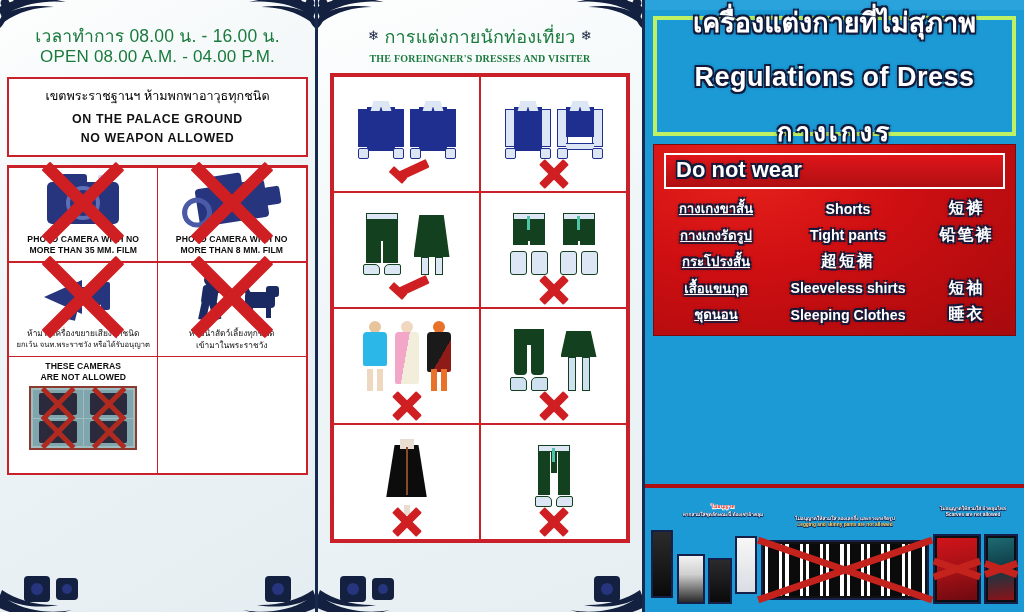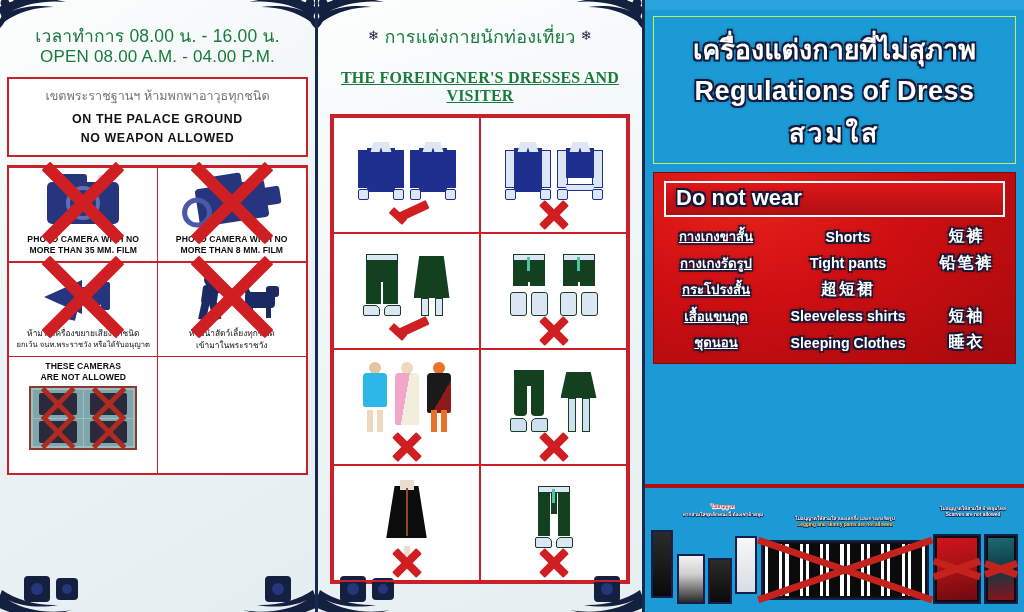--- a/index.html
+++ b/index.html
@@ -25,21 +25,21 @@
   }
   .hours .th { font-size: 17.5px; letter-spacing: .2px; }
   .hours .en { font-size: 17px; letter-spacing: .2px; }
 
   .redbox {
     border: 2.5px solid #c9202a;
     background: #fff;
     margin: 9px 7px 0 7px;
   }
   .weapon { padding: 7px 4px 8px; text-align: center; }
-  .weapon .th { font-size: 12.6px; color: #737373; margin-bottom: 4px; }
+  .weapon .th { font-size: 12.6px; color: #000000; margin-bottom: 4px; }
   .weapon .en { font-size: 12.4px; font-weight: 700; color: #111; letter-spacing: .6px; line-height: 1.5; }
 
   .grid2 {
     margin: 8px 7px 0 7px;
     border: 2.5px solid #c9202a;
     background: #fff;
     display: grid; grid-template-columns: 1fr 1fr;
   }
   .cell {
     border: 1.6px solid #c9202a;
@@ -126,21 +126,21 @@
   
   .panel-mid {
     position: relative;
     width: 327px; height: 612px;
     background: linear-gradient(160deg,#fdfefe 0%,#eef5f7 50%,#e6eef2 100%);
     border-right: 3px solid #16294f;
     overflow: hidden;
   }
   .mid-head { margin-top: 22px; text-align: center; color: #1a7a3c; }
   .mid-head .th { font-size: 18px; letter-spacing: .2px; }
-  .mid-head .en { font-size: 16px; font-weight: 700; font-family: "Liberation Serif", serif; letter-spacing: .2px; margin-top: 18px; text-decoration: underline; }
+  .mid-head .en { font-size: 10px; font-weight: 700; font-family: "Liberation Serif", serif; letter-spacing: .2px; margin-top: 2px; }
   .flower { display:inline-block; color:#14203f; font-size: 13px; vertical-align: 3px; }
 
   .dressGrid {
     margin: 9px 12px 0 12px;
     border: 3px solid #c9202a;
     background: #fff;
     display: grid; grid-template-columns: 1fr 1fr;
   }
   .dcell {
     border: 2px solid #c9202a; margin: -1px;
@@ -215,28 +215,28 @@
   .gown .g-body { position:absolute; left:4px; top:8px; width:46px; height:52px; background:#0c0c0c;
     clip-path: polygon(24% 0, 76% 0, 94% 100%, 6% 100%); }
   .gown .g-neck { position:absolute; left:50%; top:2px; transform:translateX(-50%); width:14px; height:10px; background:#e8ddd0; }
   .gown .g-line { position:absolute; left:50%; top:10px; transform:translateX(-50%); width:2px; height:48px; background:#8a4a2a; }
   .gown .g-leg { position:absolute; left:50%; bottom:-8px; transform:translateX(-50%); width:6px; height:10px; background:#e8ddd0; }
 
   
   .panel-right { position: relative; width: 379px; height: 612px; background: #1b9ad6; overflow: hidden; }
   .r-top-strip { height: 10px; background: #2aa3dd; }
   .r-head {
-    margin: 6px 8px 0 8px; height: 148px;
+    margin: 6px 8px 0 8px; height: 120px;
     background:
       repeating-linear-gradient(118deg, rgba(120,80,40,.10) 0 3px, rgba(255,255,255,0) 3px 11px),
       radial-gradient(ellipse at 78% 28%, rgba(150,105,55,.28), rgba(0,0,0,0) 62%),
       linear-gradient(150deg,#9e8e6e 0%,#b5a183 28%,#c8b694 55%,#bba徒88 70%,#b2a07f 100%);
-    border: 1px solid #bef264;
+    border: 4px solid #bef264;
     display:flex; flex-direction:column; align-items:center; justify-content:center;
-    gap: 5px;
+    gap: 18px;
   }
   .ol {
     color: #fff; font-weight: 700; text-align:center;
     text-shadow: -1.6px -1.6px 0 #101a3a, 1.6px -1.6px 0 #101a3a, -1.6px 1.6px 0 #101a3a,
                  1.6px 1.6px 0 #101a3a, 0 0 4px rgba(16,26,58,.9);
   }
   .r-head .l1 { font-size: 27px; }
   .r-head .l2 { font-size: 27px; letter-spacing: .5px; }
   .r-head .l3 { font-size: 26px; letter-spacing: 3px; }
 
@@ -619,21 +619,21 @@
       </div>
     </div>
   </div>
 
   <div class="panel-right">
     <div class="r-top-strip"></div>
 
     <div class="r-head">
       <div class="ol l1">เครื่องแต่งกายที่ไม่สุภาพ</div>
       <div class="ol l2">Regulations of Dress</div>
-      <div class="ol l3">สวมใส</div>
+      <div class="ol l3">กางเกงร</div>
     </div>
 
     <div class="r-red">
       <div class="dnw">
         <span class="ol">Do not wear</span>
       </div>
 
       <div class="rows">
         <div class="row">
           <span class="ol th">กางเกงขาสั้น</span>

